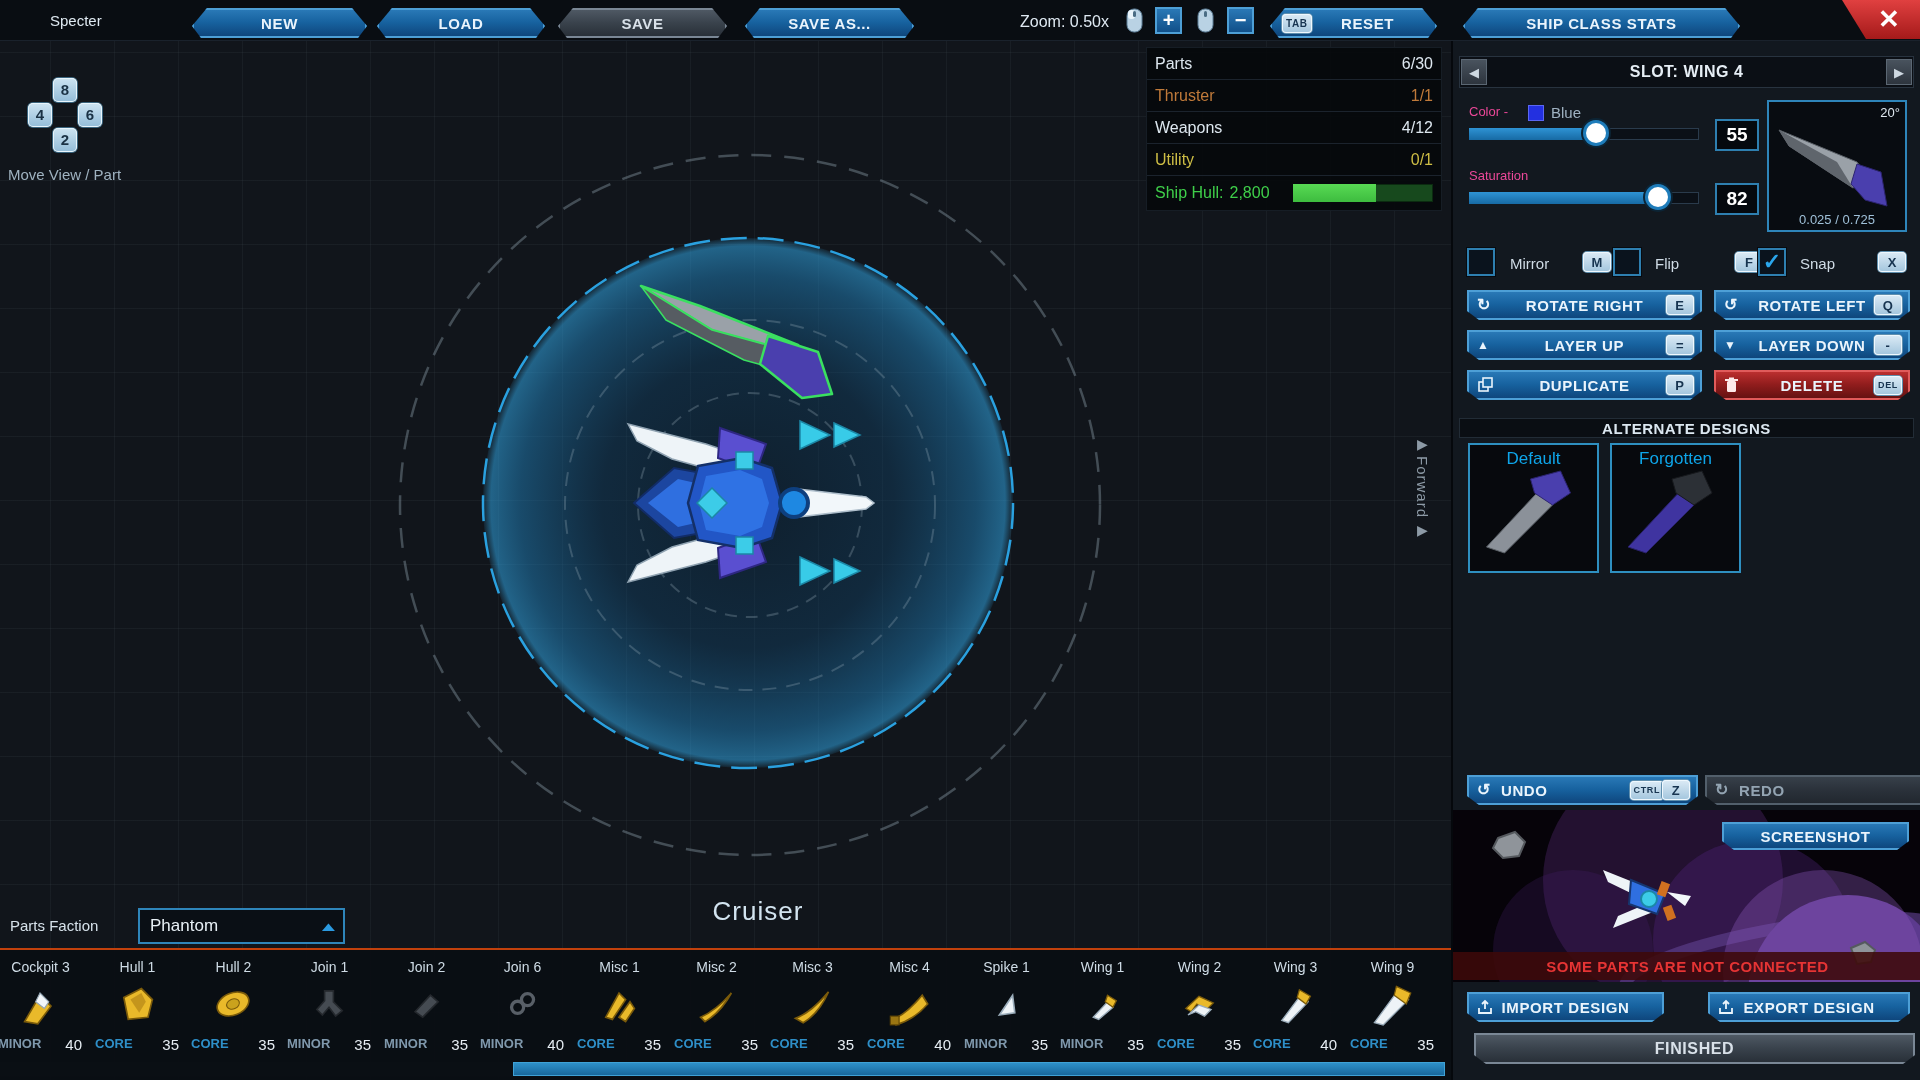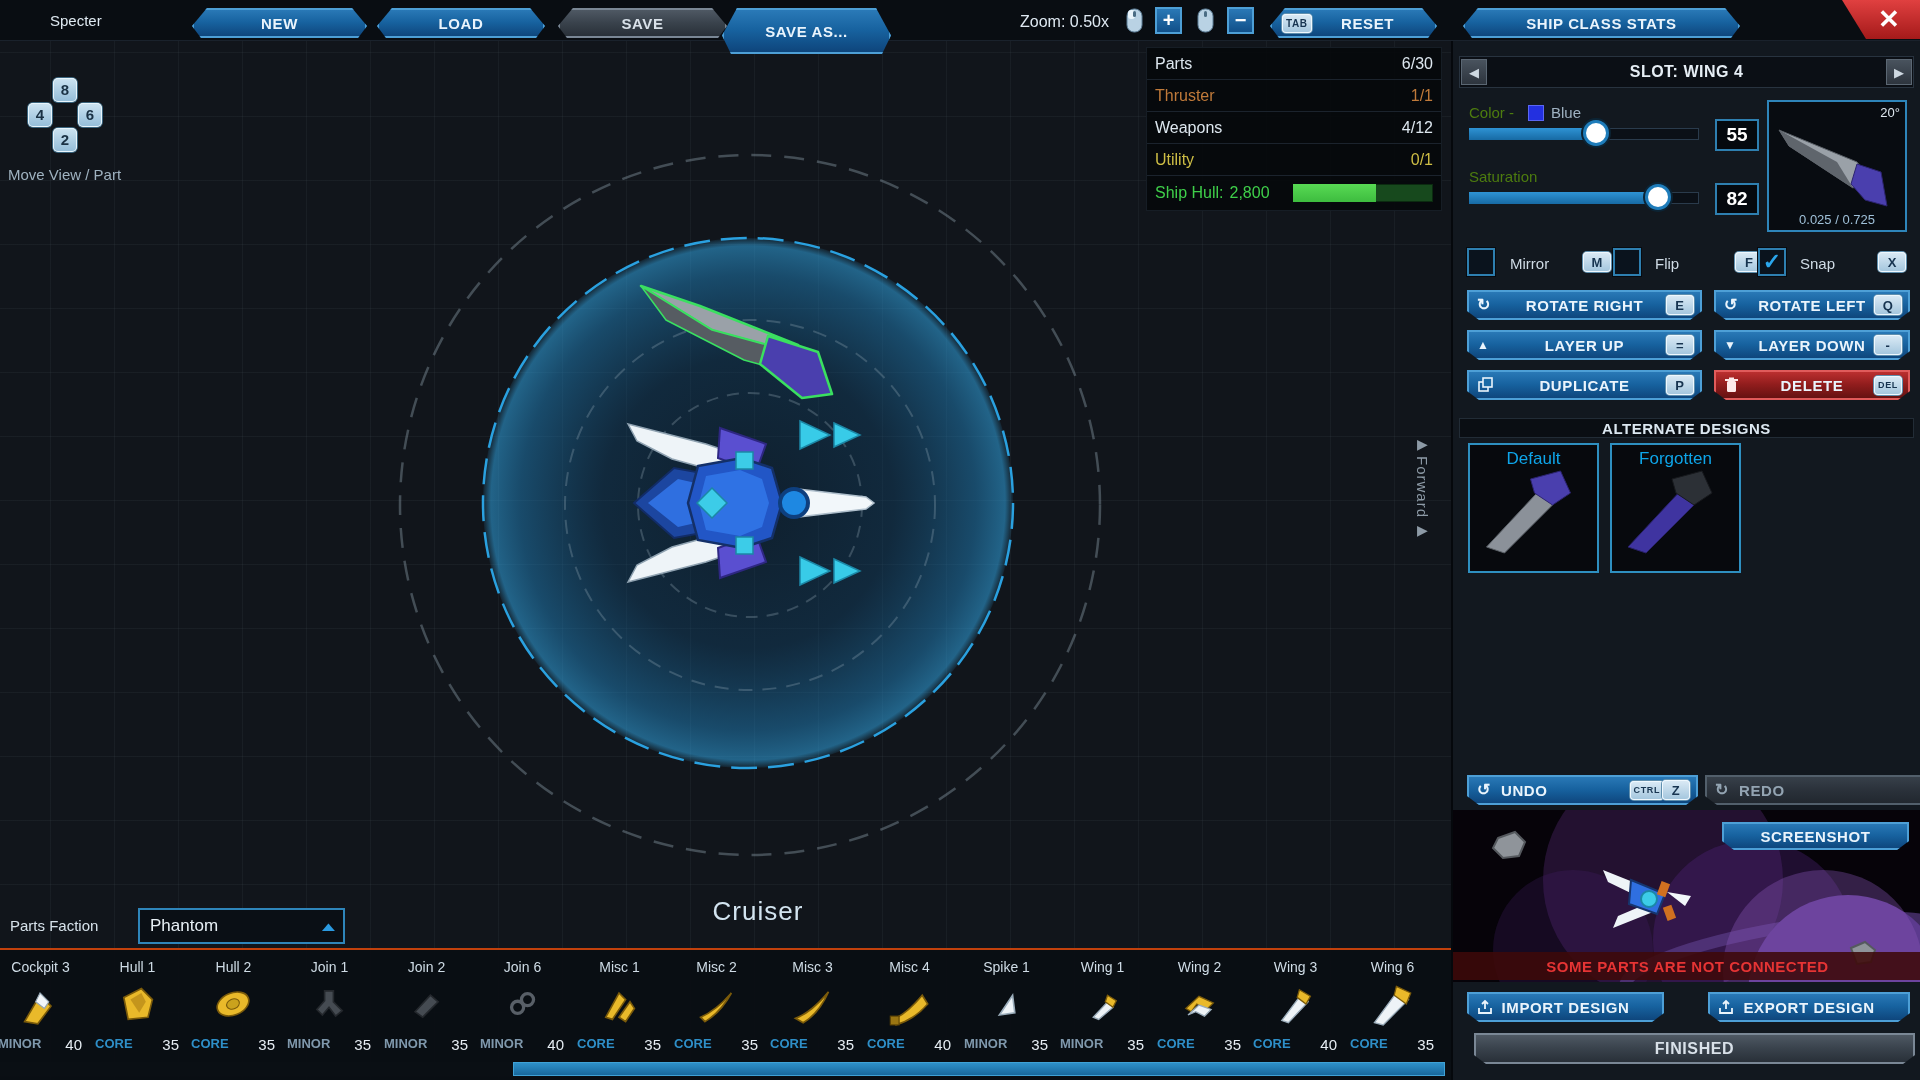--- a/index.html
+++ b/index.html
@@ -66,21 +66,21 @@
   #hull-fill{position:absolute;left:0;top:0;bottom:0;background:linear-gradient(#58da54,#3dbc3f);}
   
   #panel{position:absolute;left:1451px;top:40px;width:469px;height:1040px;background:#12181f;
          border-left:2px solid #05080c;z-index:20;}
   #slot-header{position:absolute;left:6px;top:16px;width:455px;height:32px;background:#0b0f15;
                box-shadow:inset 0 0 0 1px #28333f;display:flex;align-items:center;justify-content:center;}
   #slot-header .title{font-size:16px;font-weight:bold;color:#e6eef5;letter-spacing:.5px;}
   .arrowbtn{position:absolute;top:3px;width:26px;height:26px;display:flex;align-items:center;justify-content:center;
             background:linear-gradient(#4a545f,#2c333c);box-shadow:inset 0 0 0 1px #5b6773;
             color:#cfd9e2;font-size:13px;cursor:pointer;}
-  .plabel{position:absolute;font-size:15px;color:#4d7c0f;}
+  .plabel{position:absolute;font-size:13px;color:#ec4899;}
   .pswatch{position:absolute;width:14px;height:14px;background:#2330e0;box-shadow:0 0 0 1px #5a66f2;}
   .pname2{position:absolute;font-size:15px;color:#9fb2c2;}
   .slider{position:absolute;height:12px;background:#0b1017;box-shadow:inset 0 0 0 1px #2a3b4c;}
   .slider .fill{position:absolute;left:0;top:0;bottom:0;background:linear-gradient(#2e93d4,#176aa4);}
   .slider .knob{position:absolute;top:-5px;width:20px;height:20px;border-radius:50%;background:#fff;
                 box-shadow:0 0 0 3px #1e7cba,0 0 0 5px #0c2435;cursor:pointer;}
   .vbox{position:absolute;width:44px;height:32px;background:#05090e;box-shadow:inset 0 0 0 2px #2e7fb0;
         color:#fff;font-size:19px;font-weight:bold;display:flex;align-items:center;justify-content:center;}
   #part-preview{position:absolute;left:314px;top:60px;width:140px;height:132px;background:#080c11;
                 box-shadow:inset 0 0 0 2px #2e85ba;}
@@ -191,21 +191,21 @@
     <div class="tri">▶</div>
     <div class="txt">Forward</div>
     <div class="tri">▶</div>
   </div>
 
   <div id="topbar">
     <div id="ship-name">Specter</div>
     <div class="btn b-blue clip-top" style="left:192px;top:8px;width:175px;height:30px">NEW</div>
     <div class="btn b-blue clip-top" style="left:377px;top:8px;width:168px;height:30px">LOAD</div>
     <div class="btn b-gray clip-top" style="left:558px;top:8px;width:169px;height:30px">SAVE</div>
-    <div class="btn b-blue clip-top" style="left:722px;top:8px;width:169px;height:46px">SAVE AS...</div>
+    <div class="btn b-blue clip-top" style="left:745px;top:8px;width:169px;height:30px">SAVE AS...</div>
 
     <div id="zoom-label">Zoom: 0.50x</div>
     <svg class="mouse" style="left:1126px" viewBox="0 0 17 25">
       <rect x="1" y="1" width="15" height="23" rx="7" fill="#b9d2e4" stroke="#5f8099"></rect>
       <rect x="2" y="2" width="7" height="9" rx="3" fill="#e9f4fb"></rect>
       <rect x="7" y="3" width="3" height="6" rx="1.5" fill="#4a6c84"></rect>
     </svg>
     <div class="sqbtn" style="left:1155px">+</div>
     <svg class="mouse" style="left:1197px" viewBox="0 0 17 25">
       <rect x="1" y="1" width="15" height="23" rx="7" fill="#b9d2e4" stroke="#5f8099"></rect>
@@ -568,21 +568,21 @@
         <polygon points="8,35 26,11 32,18 14,37" fill="#eef3f7" stroke="#9aacba" stroke-width="1.2"></polygon>
         <polygon points="24,7 34,13 30,20 22,14" fill="#e9b92a" stroke="#7a5a0a" stroke-width="1.2"></polygon>
       </svg>
       <div class="pmeta">
           <span class="ptype c-core">CORE</span>
           <span class="pcost">40</span>
         </div>
     </div>
 
     <div class="pcell" style="left:1344px">
-      <div class="pname">Wing 6</div>
+      <div class="pname">Wing 9</div>
       <svg class="picon" viewBox="0 0 40 40">
         <polygon points="4,37 26,7 35,16 12,39" fill="#eef3f7" stroke="#9aacba" stroke-width="1.2"></polygon>
         <polygon points="24,4 37,10 33,20 22,12" fill="#e9b92a" stroke="#7a5a0a" stroke-width="1.2"></polygon>
       </svg>
       <div class="pmeta">
           <span class="ptype c-core">CORE</span>
           <span class="pcost">35</span>
         </div>
     </div>
 

